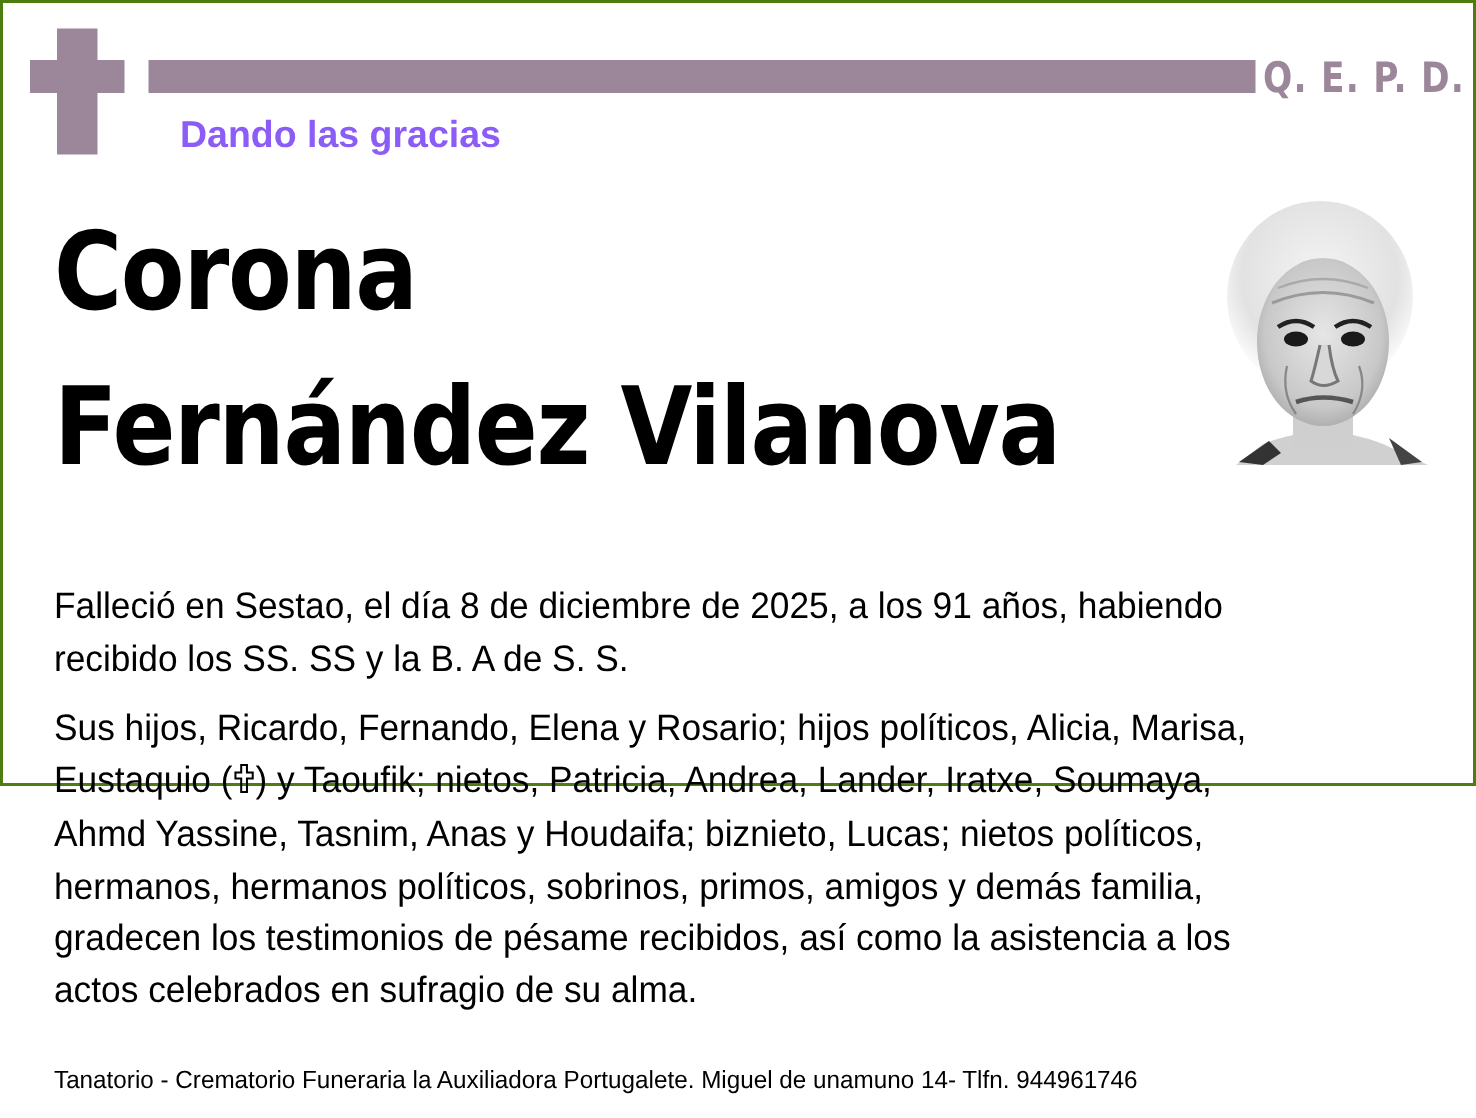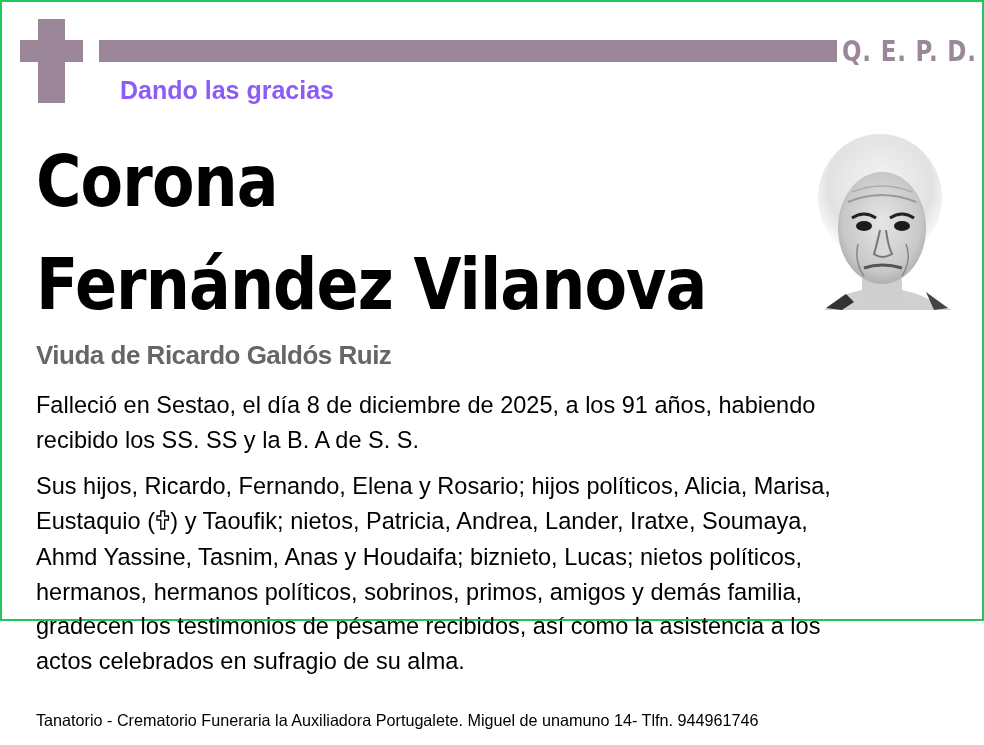--- a/index.html
+++ b/index.html
@@ -1,20 +1,20 @@
 <!DOCTYPE html>
 <html><head>
 <meta charset="utf-8">
 <style>
   html, body { margin: 0; padding: 0; background: #ffffff; }
   body { width: 984px; height: 745px; overflow: hidden; }
   .card {
     position: relative; box-sizing: border-box;
-    width: 984px; height: 621px;
-    border: 2px solid #22c55e; background: #fff;
+    width: 984px; height: 524px;
+    border: 2px solid #4d7c0f; background: #fff;
     font-family: "Liberation Sans", "DejaVu Sans", sans-serif;
     color: #111;
   }
   .cross-v { position: absolute; left: 36px; top: 17px; width: 27px; height: 84px; background: #9b8799; }
   .cross-h { position: absolute; left: 18px; top: 38px; width: 63px; height: 22px; background: #9b8799; }
   .top-bar { position: absolute; left: 97px; top: 38px; width: 738px; height: 22px; background: #9b8799; }
   .qepd {
     position: absolute; left: 840px; top: 33px;
     font-family: "DejaVu Sans", sans-serif; font-weight: bold;
     font-size: 28px; letter-spacing: 1px; color: #9b8799;
@@ -106,21 +106,20 @@
       <path d="M88 88 Q100 80 112 88" stroke="#222" stroke-width="3" fill="none"></path>
       <ellipse cx="62" cy="96" rx="8" ry="5" fill="#1a1a1a"></ellipse>
       <ellipse cx="100" cy="96" rx="8" ry="5" fill="#1a1a1a"></ellipse>
       <path d="M78 100 Q74 118 72 124 Q80 130 90 124 Q86 116 84 100" stroke="#777" stroke-width="2" fill="#d8d8d8"></path>
       <path d="M62 138 Q80 132 100 138" stroke="#555" stroke-width="3" fill="none"></path>
       <path d="M56 114 Q52 132 62 146" stroke="#888" stroke-width="1.5" fill="none"></path>
       <path d="M104 114 Q110 130 100 146" stroke="#888" stroke-width="1.5" fill="none"></path>
     </svg>
   </div>
 
-  <div class="subtitle">Viuda de Ricardo Galdós Ruiz</div>
 
   <div class="para p1">
     <span class="ln">Falleció en Sestao, el día 8 de diciembre de 2025, a los 91 años, habiendo</span>
     <span class="ln">recibido los SS. SS y la B. A de S. S.</span>
   </div>
 
   <div class="para p2">
     <span class="ln">Sus hijos, Ricardo, Fernando, Elena y Rosario; hijos políticos, Alicia, Marisa,</span>
     <span class="ln"><span>Eustaquio (</span><span class="inline-cross"><svg width="16" height="22" viewBox="0 0 16 22">
             <path d="M6 2 H10 V7 H14 V11 H10 V20 H6 V11 H2 V7 H6 Z" fill="none" stroke="#000" stroke-width="1.4"></path>

